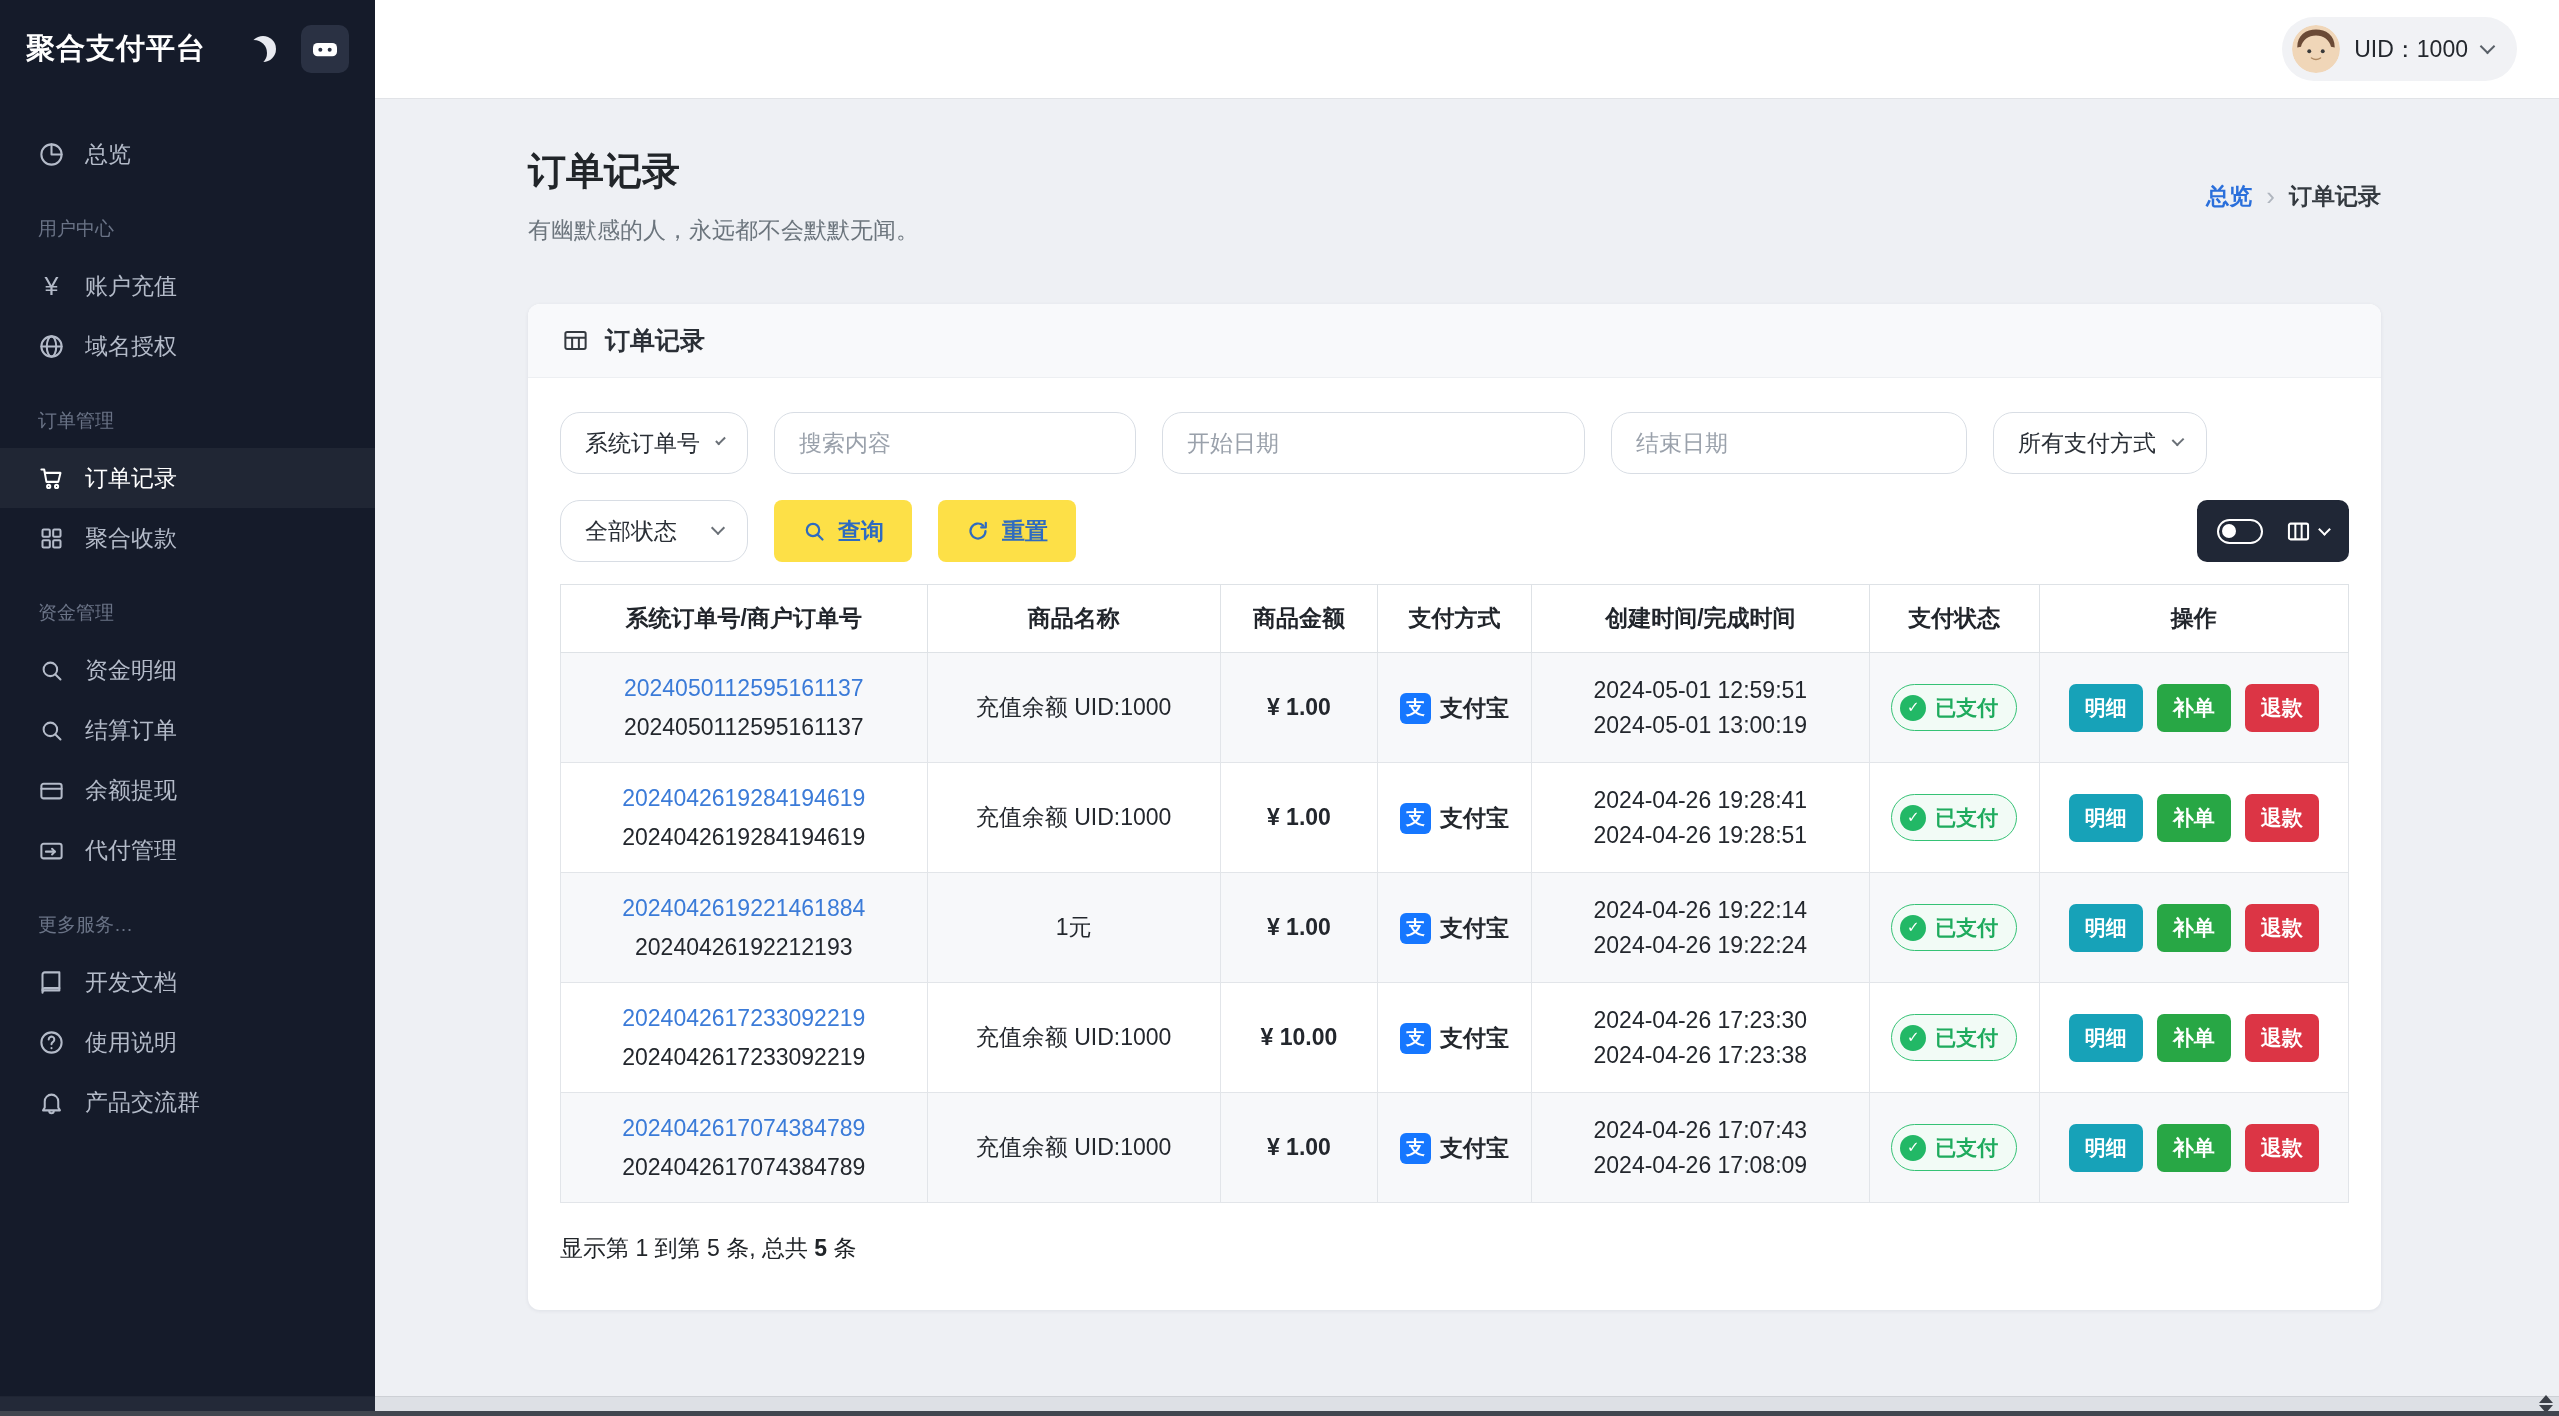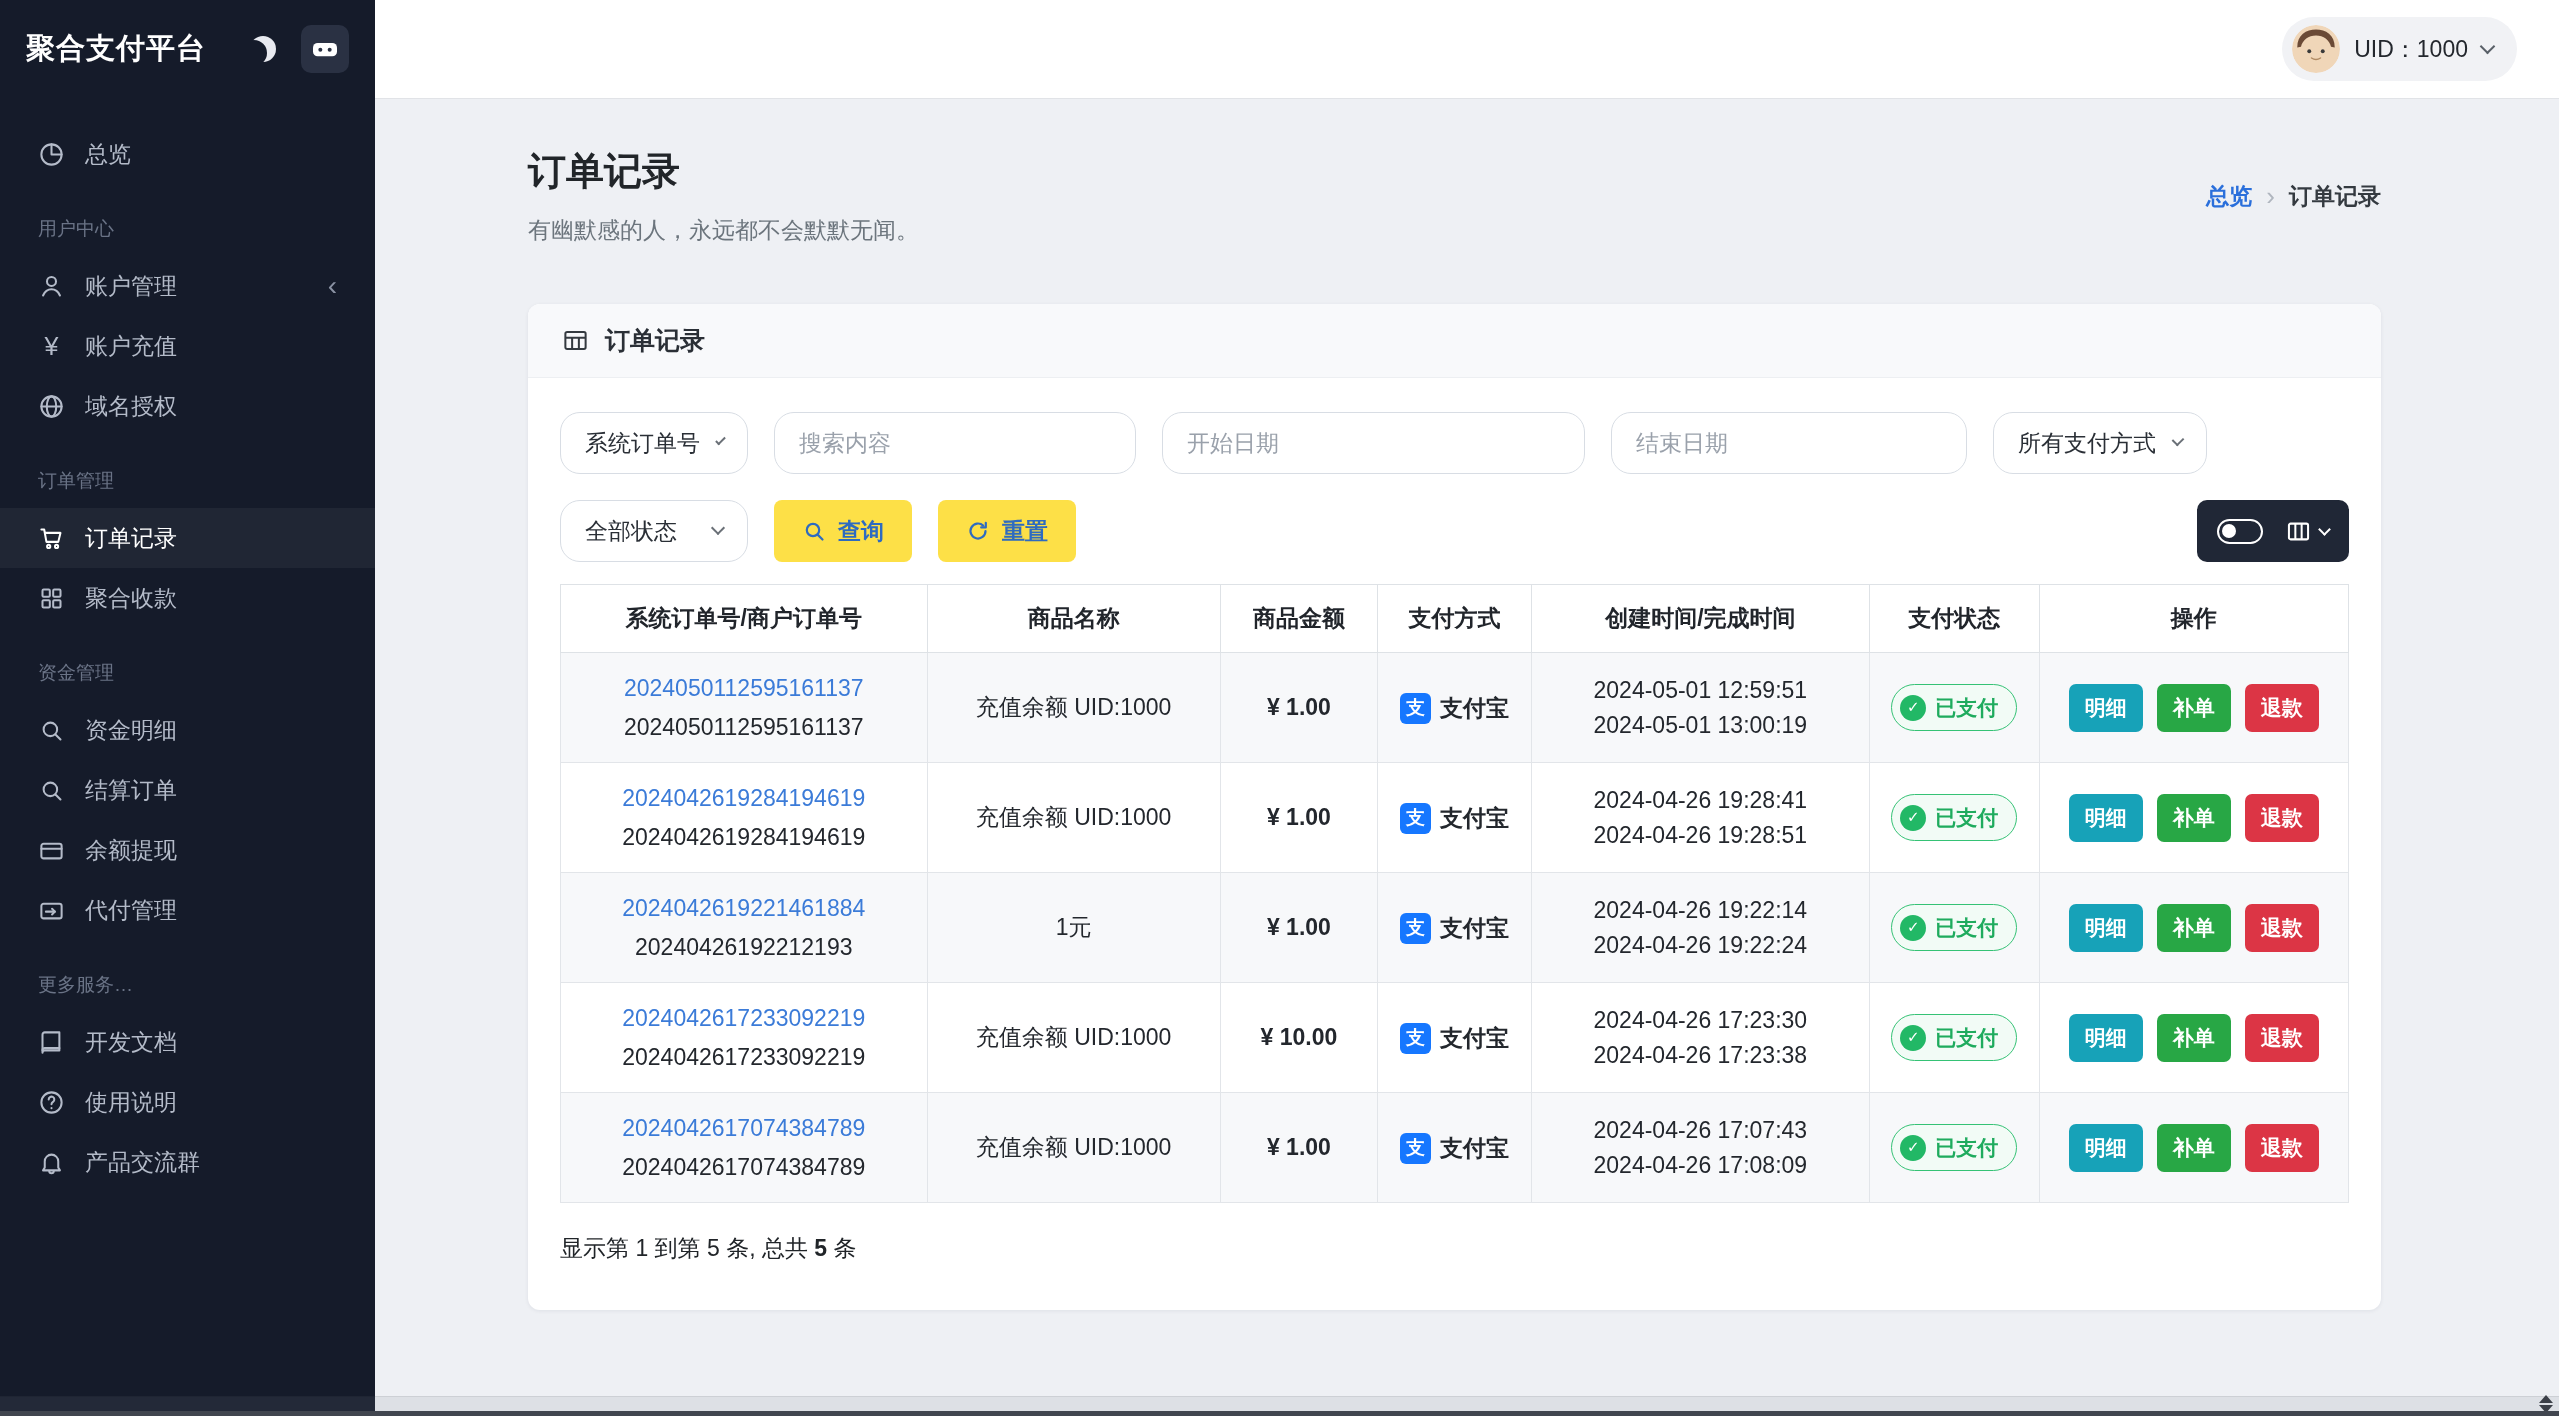--- a/index.html
+++ b/index.html
@@ -143,30 +143,20 @@
         <div class="nav-item">
           <span class="nav-icon">
             <svg viewBox="0 0 24 24" fill="none" stroke="currentColor" stroke-width="1.8" stroke-linecap="round" stroke-linejoin="round">
               <circle cx="12" cy="12" r="9"></circle>
               <path d="M12 3v9h9"></path>
             </svg>
           </span>
           <span class="nav-label">总览</span>
         </div>
         <div class="section-title">用户中心</div>
-        <div class="nav-item">
-          <span class="nav-icon">
-            <svg viewBox="0 0 24 24" fill="none" stroke="currentColor" stroke-width="1.8" stroke-linecap="round" stroke-linejoin="round">
-              <circle cx="12" cy="7.5" r="4"></circle>
-              <path d="M4.5 20c1.6-3.8 4.3-5.5 7.5-5.5s5.9 1.7 7.5 5.5"></path>
-            </svg>
-          </span>
-          <span class="nav-label">账户管理</span>
-          <span class="nav-chevron">‹</span>
-        </div>
         <div class="nav-item">
           <span class="nav-icon">¥</span>
           <span class="nav-label">账户充值</span>
         </div>
         <div class="nav-item">
           <span class="nav-icon">
             <svg viewBox="0 0 24 24" fill="none" stroke="currentColor" stroke-width="1.8" stroke-linecap="round" stroke-linejoin="round">
               <circle cx="12" cy="12" r="9"></circle>
               <path d="M3 12h18"></path>
               <ellipse cx="12" cy="12" rx="4.2" ry="9"></ellipse>

